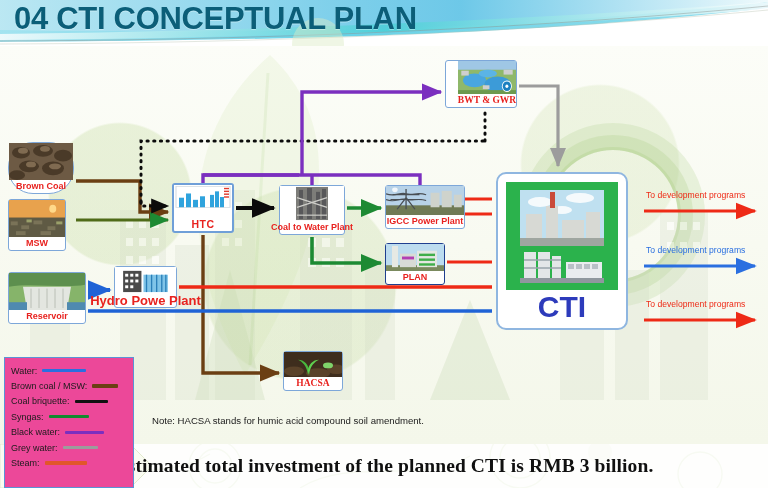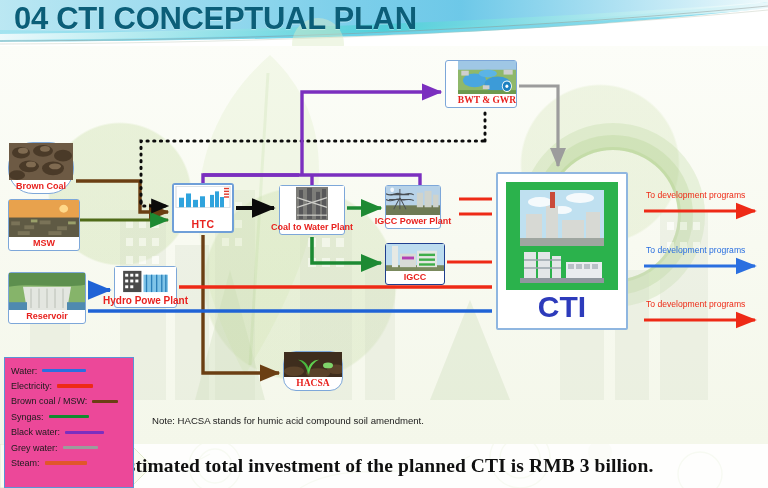--- a/index.html
+++ b/index.html
@@ -52,33 +52,33 @@
   .node{position:absolute;background:#ffffff;border:1.6px solid #7da7d9;
      border-radius:3px;box-sizing:border-box;display:flex;flex-direction:column;
      align-items:center;justify-content:flex-start;z-index:4;}
   .node .thumb{width:100%;flex:1 1 auto;overflow:hidden;position:relative;}
   .node .cap{font-size:9px;font-weight:700;color:#e8221f;line-height:11px;
      padding:1px 1px 1px;text-align:center;white-space:nowrap;font-family:"Liberation Sans",sans-serif;}
   .node.serifcap .cap{font-family:"Liberation Serif",serif;font-size:9.5px;}
 
   
   #node-brown-coal{left:8px;top:142px;width:66px;height:52px;border-radius:25px;}
-  #node-msw{left:8px;top:199px;width:72px;height:52px;}
+  #node-msw{left:8px;top:199px;width:58px;height:52px;}
   #node-reservoir{left:8px;top:272px;width:78px;height:52px;}
   #node-htc{left:172px;top:183px;width:62px;height:50px;border-width:2px;border-color:#6f9fd8;}
   #node-htc .cap{color:#e8221f;font-size:10.5px;letter-spacing:.4px;margin-top:9px;}
   #node-coal-syngas{left:279px;top:185px;width:66px;height:50px;}
-  #node-igcc{left:385px;top:185px;width:56px;height:44px;}
+  #node-igcc{left:385px;top:185px;width:80px;height:44px;}
   #node-sofc{left:385px;top:243px;width:60px;height:42px;border-color:#1f3f8f;border-width:1.6px;}
   #node-hydro{left:114px;top:266px;width:63px;height:42px;}
-  #node-hydro .cap{font-size:10px;}
+  #node-hydro .cap{font-size:13px;}
   #node-bwt{left:445px;top:60px;width:72px;height:48px;padding-left:12px;}
-  #node-hacsa{left:283px;top:351px;width:60px;height:40px;border-radius:13px;}
+  #node-hacsa{left:283px;top:351px;width:60px;height:40px;}
   #node-cti{left:496px;top:172px;width:132px;height:158px;border:2px solid #8fb6e0;
-     background:#ffffff;border-radius:2px;}
+     background:#ffffff;border-radius:10px;}
 
   .cti-green{margin:8px auto 0;width:112px;height:108px;background:#2bb24c;position:relative;}
   .cti-label{font-size:30px;font-weight:700;color:#2d3bbb;font-family:"Liberation Sans",sans-serif;
      line-height:34px;letter-spacing:0px;}
 
   
   .legend{position:absolute;left:4px;top:357px;width:130px;height:131px;
      background:#ec4899;border:1.5px solid #5b93d6;box-sizing:border-box;
      padding:5px 0 0 6px;z-index:8;overflow:hidden;}
   .leg-row{display:flex;align-items:center;height:15.4px;}
@@ -394,21 +394,21 @@
         <rect x="14" y="10" width="16" height="14" fill="#d8dbd6"></rect>
         <rect x="31" y="7" width="20" height="17" fill="#e4e7e2"></rect>
         <g fill="#3fae4a">
             <rect x="33" y="10" width="16" height="2.5"></rect>
           <rect x="33" y="15" width="16" height="2.5"></rect>
             <rect x="33" y="20" width="16" height="2.5"></rect>
           </g>
         <rect x="16" y="13" width="12" height="3" fill="#b33fb3"></rect>
       </svg>
     </div>
-    <div class="cap">IGCC</div>
+    <div class="cap">PLAN</div>
   </div>
 
   <div class="node" id="node-hydro">
     <div class="thumb">
       <svg width="100%" height="100%" viewBox="0 0 60 28" preserveAspectRatio="none">
         <rect width="60" height="28" fill="#ffffff"></rect>
         <rect x="8" y="4" width="18" height="22" fill="#4a4a4a"></rect>
         <g fill="#ffffff">
             <rect x="10" y="7" width="3" height="3"></rect>
             <rect x="15" y="7" width="3" height="3"></rect>
@@ -534,26 +534,26 @@
   <div class="exit-label" style="left:646px;top:299px;color:#ee2a16">To development  programs</div>
 
   <div class="note">Note: HACSA stands for humic acid compound soil amendment.</div>
 
   <div class="legend">
     <div class="leg-row">
       <span class="leg-label">Water:</span>
       <span class="leg-swatch" style="background:#2a6fe0;width:44px"></span>
     </div>
     <div class="leg-row">
-      <span class="leg-label">Electricity:</span>
-      <span class="leg-swatch" style="background:#ee2a16;width:36px"></span>
-    </div>
-    <div class="leg-row">
       <span class="leg-label">Brown coal / MSW:</span>
       <span class="leg-swatch" style="background:#6b3f13;width:26px"></span>
+    </div>
+    <div class="leg-row">
+      <span class="leg-label">Coal briquette:</span>
+      <span class="leg-swatch" style="background:#111111;width:33px"></span>
     </div>
     <div class="leg-row">
       <span class="leg-label">Syngas:</span>
       <span class="leg-swatch" style="background:#12892f;width:40px"></span>
     </div>
     <div class="leg-row">
       <span class="leg-label">Black water:</span>
       <span class="leg-swatch" style="background:#7b2fbf;width:39px"></span>
     </div>
     <div class="leg-row">

